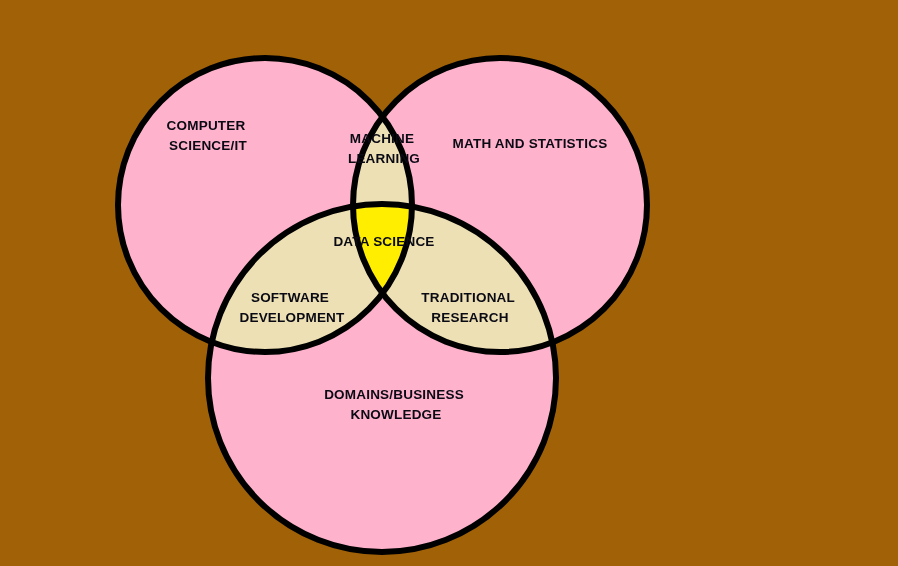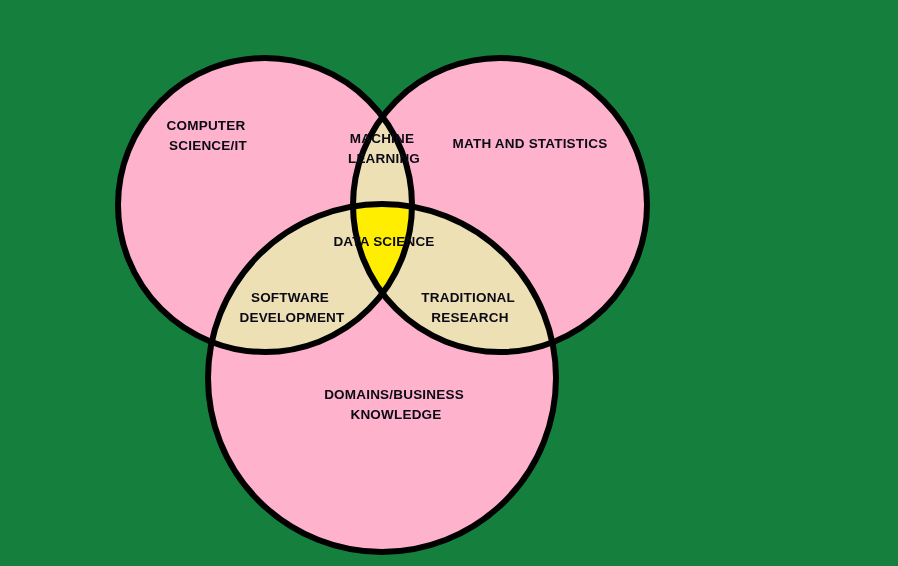--- a/index.html
+++ b/index.html
@@ -37,21 +37,21 @@
   }
   .outline {
     fill: none;
     stroke: #000000;
     stroke-width: 6;
   }
 </style>
 </head>
 <body>
 
-<div id="diagram-root" style="background: #15803d;">
+<div id="diagram-root" style="background: #a16207;">
   <svg id="venn-svg" viewBox="0 0 898 566" xmlns="http://www.w3.org/2000/svg">
 
     <defs>
       <clipPath id="clip-a">
         <circle id="cp-a" cx="265" cy="205" r="147"></circle>
       </clipPath>
       <clipPath id="clip-b">
         <circle id="cp-b" cx="500" cy="205" r="147"></circle>
       </clipPath>
       <clipPath id="clip-c">

